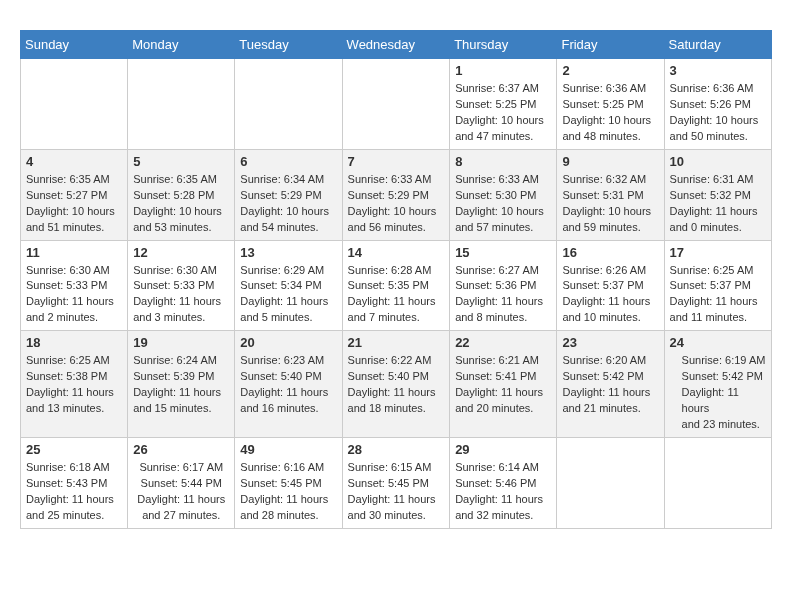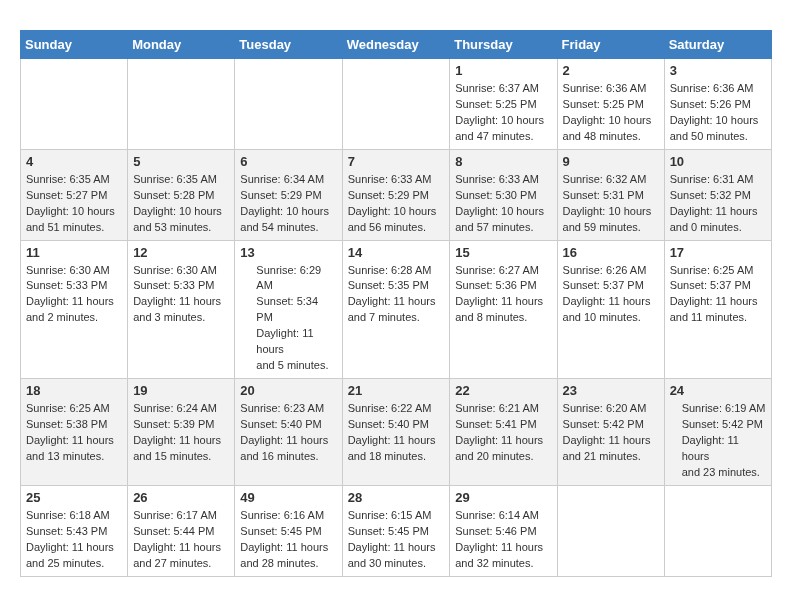--- a/index.html
+++ b/index.html
@@ -50,21 +50,21 @@
       width: 100%;
       border-collapse: collapse;
       font-size: 11px;
     }
     thead tr th {
       background-color: #3d7fc1;
       color: #fff;
       padding: 6px 4px;
       text-align: left;
       font-size: 13px;
-      font-weight: bold;
+      font-weight: normal;
       border: 1px solid #3d7fc1;
       margin-left: 8px;
     }
     tbody tr td {
       border: 1px solid #ccc;
       vertical-align: top;
       padding: 4px 5px;
       height: 88px;
       width: 108px;
     }
@@ -201,21 +201,21 @@
         </td>
         <td>
           <div class="day-num">12</div>
           <div class="day-info" style="white-space: pre-line;">Sunrise: 6:30 AM
 Sunset: 5:33 PM
 Daylight: 11 hours
 and 3 minutes.</div>
         </td>
         <td>
           <div class="day-num">13</div>
-          <div class="day-info" style="white-space: pre-line; margin-left: 16px;">Sunrise: 6:29 AM
+          <div class="day-info" style="white-space: pre-line;">Sunrise: 6:29 AM
 Sunset: 5:34 PM
 Daylight: 11 hours
 and 5 minutes.</div>
         </td>
         <td>
           <div class="day-num">14</div>
           <div class="day-info" style="white-space: pre-line;">Sunrise: 6:28 AM
 Sunset: 5:35 PM
 Daylight: 11 hours
 and 7 minutes.</div>
@@ -296,21 +296,21 @@
       <tr>
         <td>
           <div class="day-num">25</div>
           <div class="day-info" style="white-space: pre-line;">Sunrise: 6:18 AM
 Sunset: 5:43 PM
 Daylight: 11 hours
 and 25 minutes.</div>
         </td>
         <td>
           <div class="day-num">26</div>
-          <div class="day-info" style="white-space: pre-line;">Sunrise: 6:17 AM
+          <div class="day-info" style="white-space: pre-line; text-align: center;">Sunrise: 6:17 AM
 Sunset: 5:44 PM
 Daylight: 11 hours
 and 27 minutes.</div>
         </td>
         <td>
           <div class="day-num">49</div>
           <div class="day-info" style="white-space: pre-line;">Sunrise: 6:16 AM
 Sunset: 5:45 PM
 Daylight: 11 hours
 and 28 minutes.</div>

